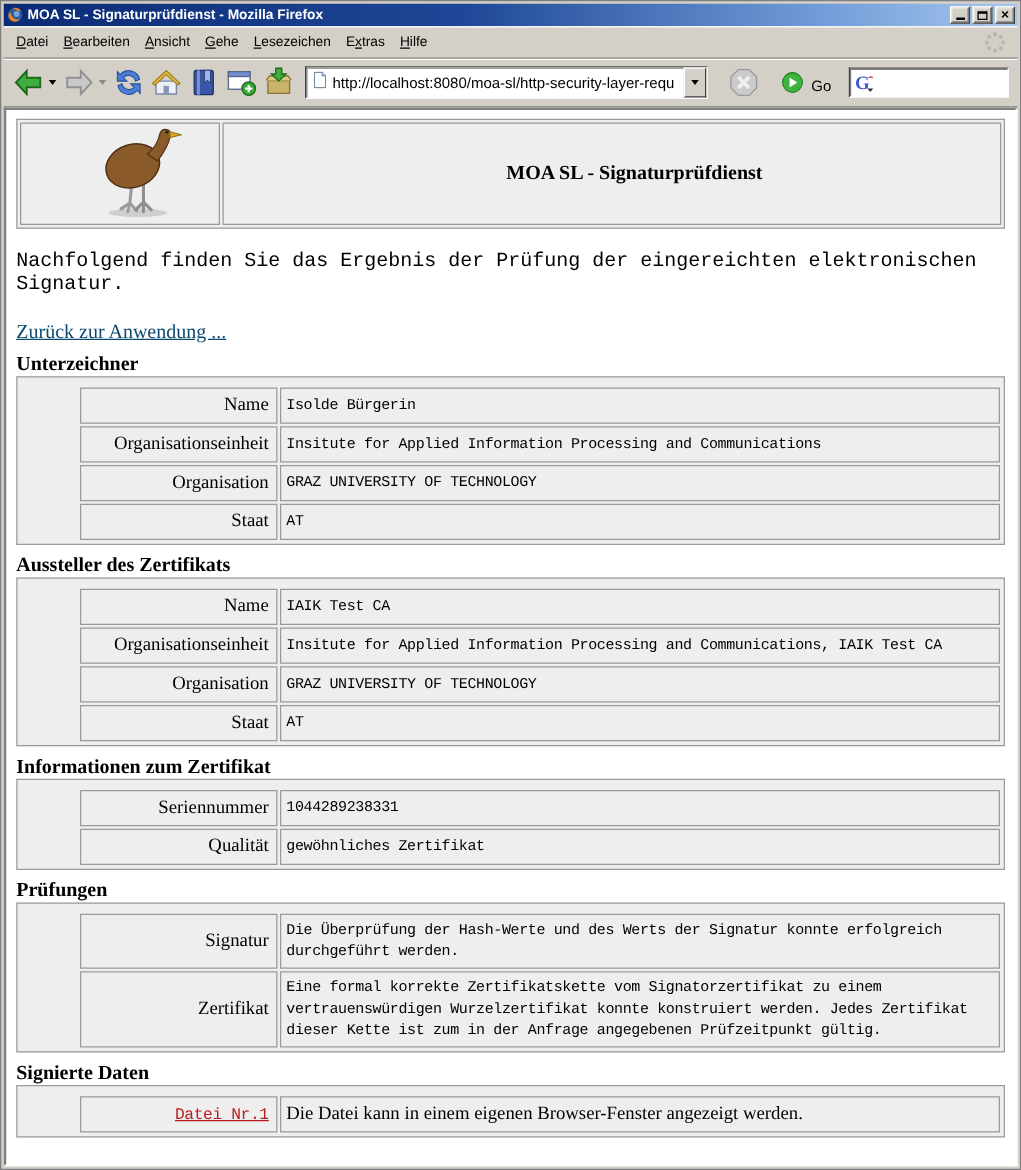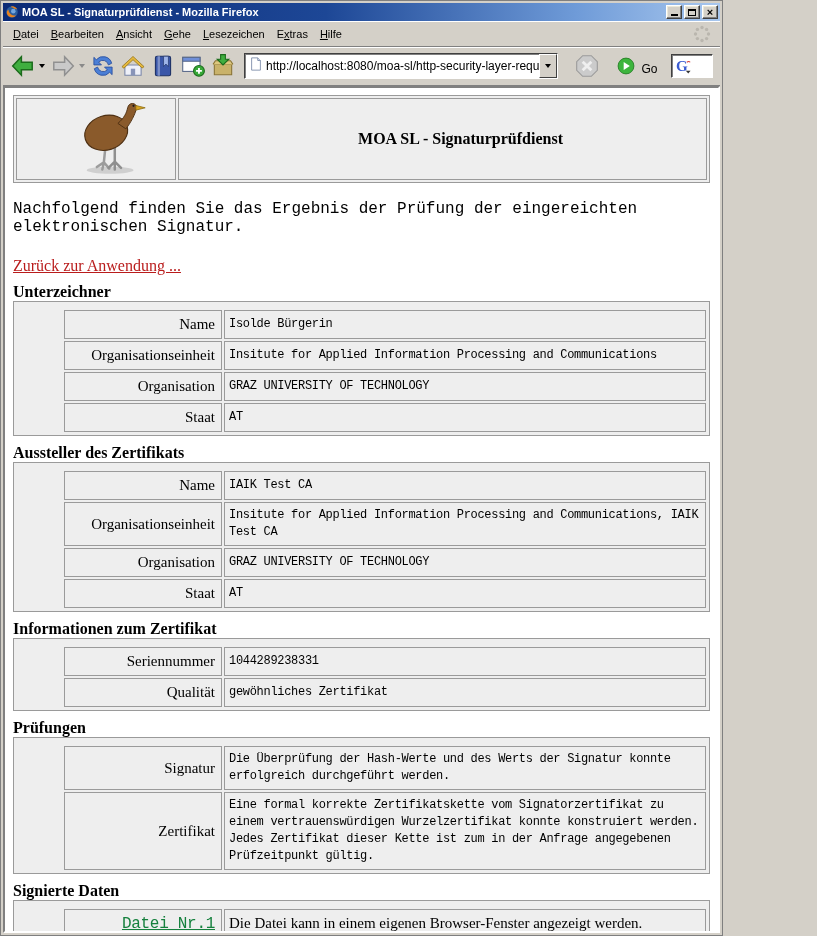--- a/index.html
+++ b/index.html
@@ -1,18 +1,18 @@
 <!DOCTYPE html>
 <html><head>
 <meta charset="utf-8">
 <style>
   html,body{margin:0;padding:0;}
   body{width:817px;height:936px;overflow:hidden;background:#d4d0c8;
        font-family:"Liberation Sans",sans-serif;}
-  .window{width:723px;height:936px;box-sizing:border-box;border:1px solid #7f7f7f;
+  .window{width:817px;height:936px;box-sizing:border-box;border:1px solid #7f7f7f;
           padding:2px;background:#d4d0c8;display:flex;flex-direction:column;}
 
   
   .titlebar{height:18px;flex:0 0 18px;display:flex;align-items:center;gap:3px;
             padding:0 2px;background:linear-gradient(90deg,#0b2a75 0%,#1d4796 45%,#6f9bd8 80%,#a8c7ee 100%);}
   .fx-icon{width:14px;height:14px;flex:0 0 14px;}
   .title-text{color:#fff;font-weight:bold;font-size:11px;flex:1;white-space:nowrap;overflow:hidden;}
   .win-buttons{display:flex;gap:2px;}
   .winbtn{width:16px;height:14px;padding:0;background:#d4d0c8;cursor:default;
           border:1px solid;border-color:#fff #404040 #404040 #fff;
@@ -52,34 +52,34 @@
   
   .content{flex:1;background:#fff;border:2px solid;border-color:#808080 #fff #fff #808080;overflow:hidden;}
   .page{padding:7px 8px;font-family:"Liberation Serif",serif;font-size:16px;color:#000;}
   .banner{height:88px;box-sizing:border-box;border:1px solid #9a9a9a;background:#eee;
           padding:2px;display:flex;gap:2px;}
   .banner-cell{border:1px solid #9a9a9a;background:#eee;box-sizing:border-box;padding-left:36px;}
   .banner-logo{flex:0 0 160px;display:flex;align-items:center;justify-content:center;}
   .banner-title{flex:1;display:flex;align-items:center;justify-content:center;
                 font-weight:bold;font-size:16px;}
   .intro{margin:17px 0 0 0;line-height:18px;font-family:Liberation Mono, monospace;}
-  a.app-link{display:inline-block;margin:21px 0 0 0;color:#b91c1c;line-height:18px;}
+  a.app-link{display:inline-block;margin:21px 0 0 0;color:#0c4a6e;line-height:18px;}
   .section-heading{font-weight:bold;font-size:16px;line-height:15px;margin:9px 0 2px 0;}
   .result-table{border:1px solid #9a9a9a;background:#eee;padding:8px 3px 3px 3px;}
   .trow{display:flex;gap:2px;margin-bottom:2px;}
   .trow:last-child{margin-bottom:0;}
   .tlabel{flex:0 0 158px;box-sizing:border-box;border:1px solid #9a9a9a;padding:4px 6px;
           min-height:29px;display:flex;flex-direction:column;justify-content:center;align-items:flex-end;
           text-align:right;font-size:15px;background:#eee;margin-left:47px;}
   .tvalue{flex:1;box-sizing:border-box;border:1px solid #9a9a9a;padding:4px 4px;min-height:29px;
           display:flex;flex-direction:column;justify-content:center;background:#eee;
           font-family:"Liberation Mono",monospace;font-size:12px;letter-spacing:-0.3px;line-height:17px;}
   .tvalue.serif{font-family:"Liberation Serif",serif;font-size:15px;letter-spacing:0;}
-  .mono-link{font-family:"Liberation Mono",monospace;font-size:16px;letter-spacing:-0.3px;
-             color:#15803d;text-decoration:underline;}
+  .mono-link{font-family:"Liberation Mono",monospace;font-size:13px;letter-spacing:-0.3px;
+             color:#b91c1c;text-decoration:underline;}
 </style>
 </head>
 <body>
 
 <div class="window">
 
   <div class="titlebar">
     <span class="fx-icon">
       <svg viewBox="0 0 16 16" width="14" height="14">
         <circle cx="8" cy="8" r="6.6" fill="#2a5d9f"></circle>

